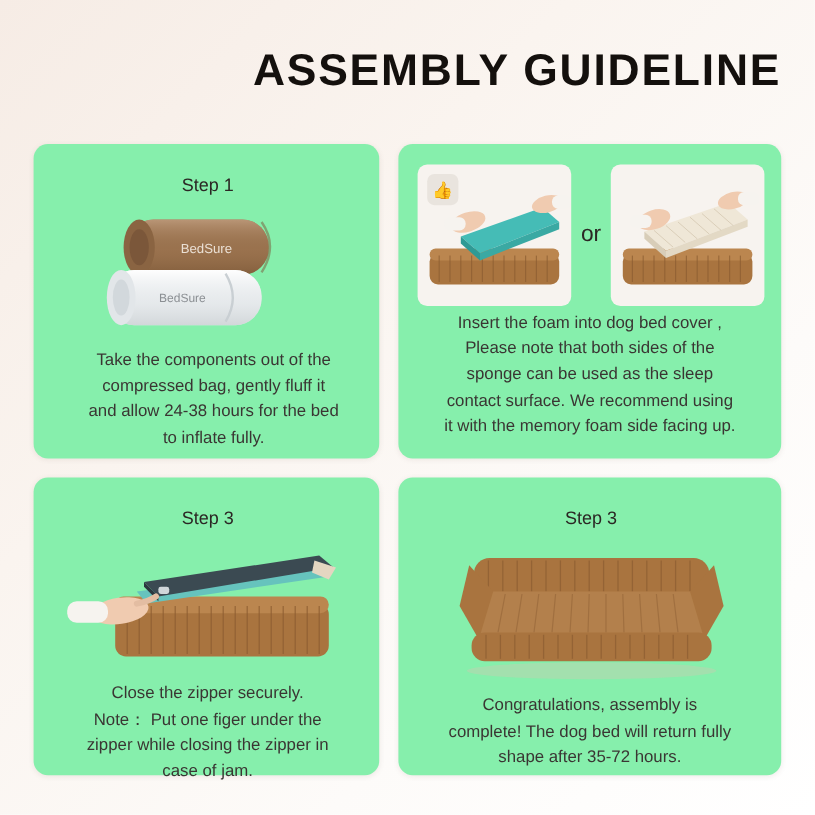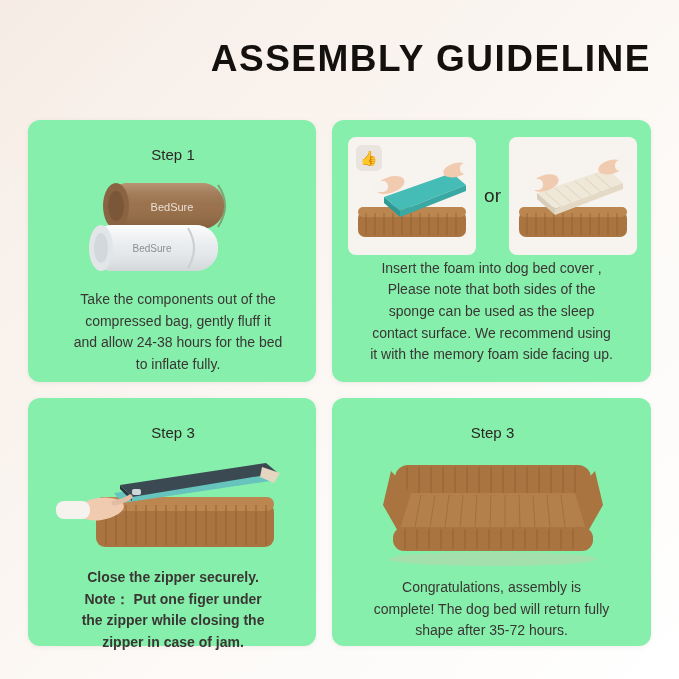--- a/index.html
+++ b/index.html
@@ -60,21 +60,21 @@
   }
   .caption {
     font-size: 14px;
     line-height: 1.55;
     color: #3a3633;
     padding: 0 6px 4px 6px;
     text-align: center;
   }
   .caption.centerish { padding-left: 28px; padding-right: 18px; }
   .caption.narrow { padding-left: 22px; padding-right: 24px; }
-  .caption.small-left { padding-left: 28px; padding-right: 28px; font-weight: bold; }
+  .caption.small-left { padding-left: 28px; padding-right: 28px; }
 
   
   .panels {
     display: flex;
     align-items: center;
     justify-content: center;
     gap: 8px;
     width: 100%;
   }
   .panel {

